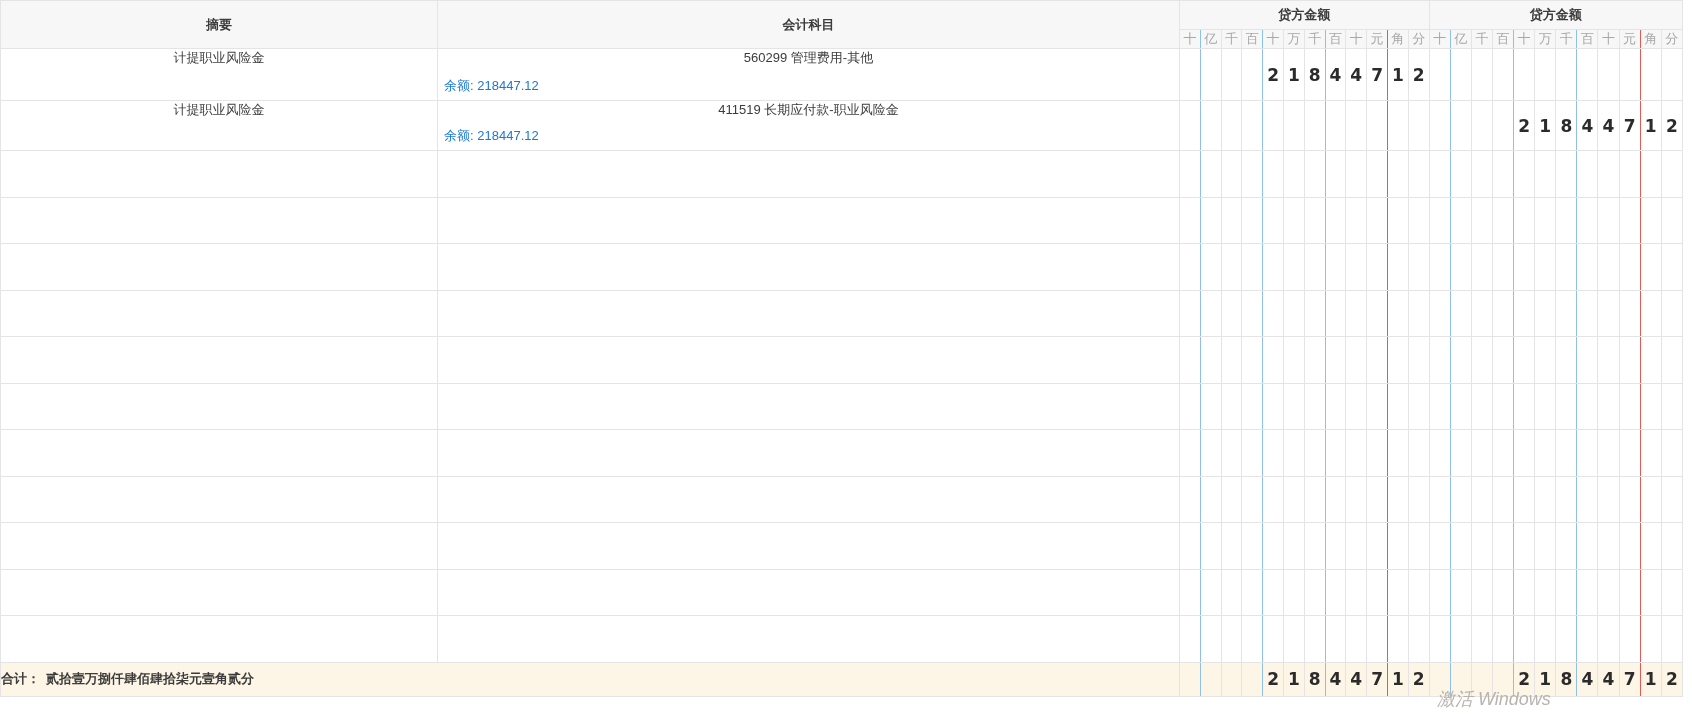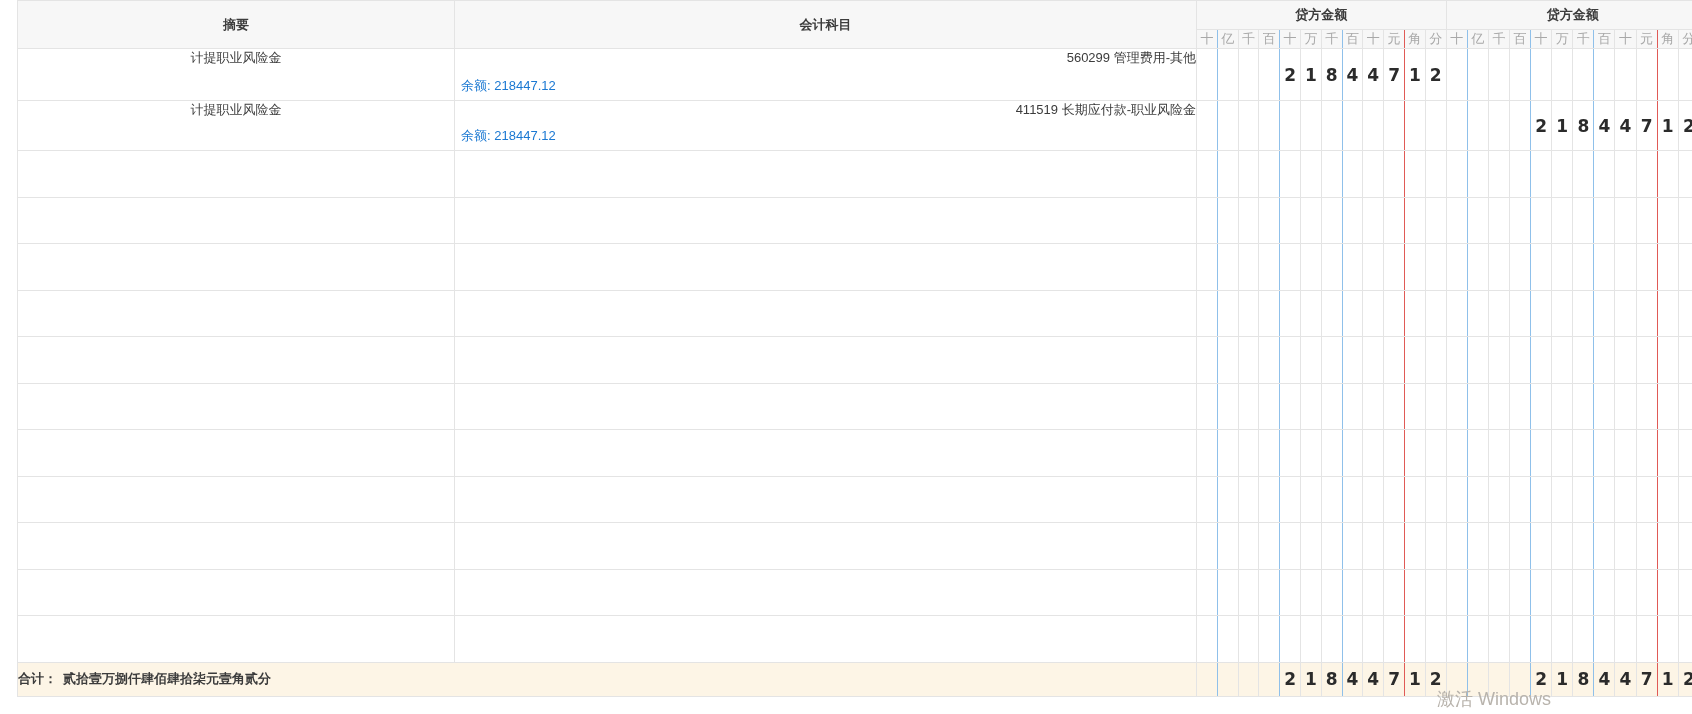--- a/index.html
+++ b/index.html
@@ -6,21 +6,20 @@
   body {
     background:#ffffff;
     font-family:"Liberation Sans", sans-serif;
   }
   .voucher {
     position:relative;
     width:1692px;
     height:714px;
     background:#fff;
     overflow:hidden;
-    padding-left:17px;
   }
   table.grid {
     border-collapse:collapse;
     table-layout:fixed;
     width:1682px;
   }
   table.grid th, table.grid td {
     border:1px solid #e4e4e4;
     padding:0;
     overflow:hidden;
@@ -47,21 +46,21 @@
   td.c-sum {
     vertical-align:top;
     text-align:center;
     padding:5px 6px;
     font-size:13px;
     color:#3c3c3c;
   }
   td.c-subj {
     position:relative;
     vertical-align:top;
-    text-align:right;
+    text-align:center;
     padding:5px 6px;
     font-size:13px;
     color:#3c3c3c;
   }
   .balance {
     position:absolute;
     left:6px;
     bottom:5px;
     font-size:13px;
     color:#1a78d2;
@@ -90,20 +89,21 @@
   td.t-label .words { margin-left:6px; }
   
   .watermark {
     position:absolute;
     left:1437px;
     top:687px;
     font-size:18px;
     color:#b8b3ac;
     white-space:nowrap;
     pointer-events:none;
+    font-style:italic;
   }
 </style>
 </head>
 <body>
 
 <div class="voucher">
   <table class="grid">
     <colgroup>
         <col style="width:437px">
         <col style="width:742px">

